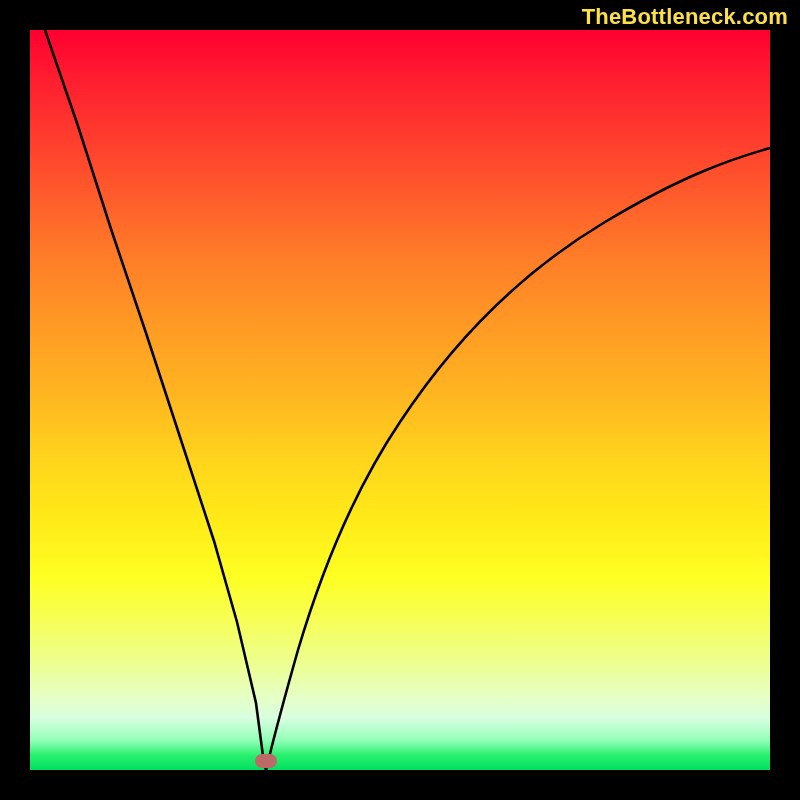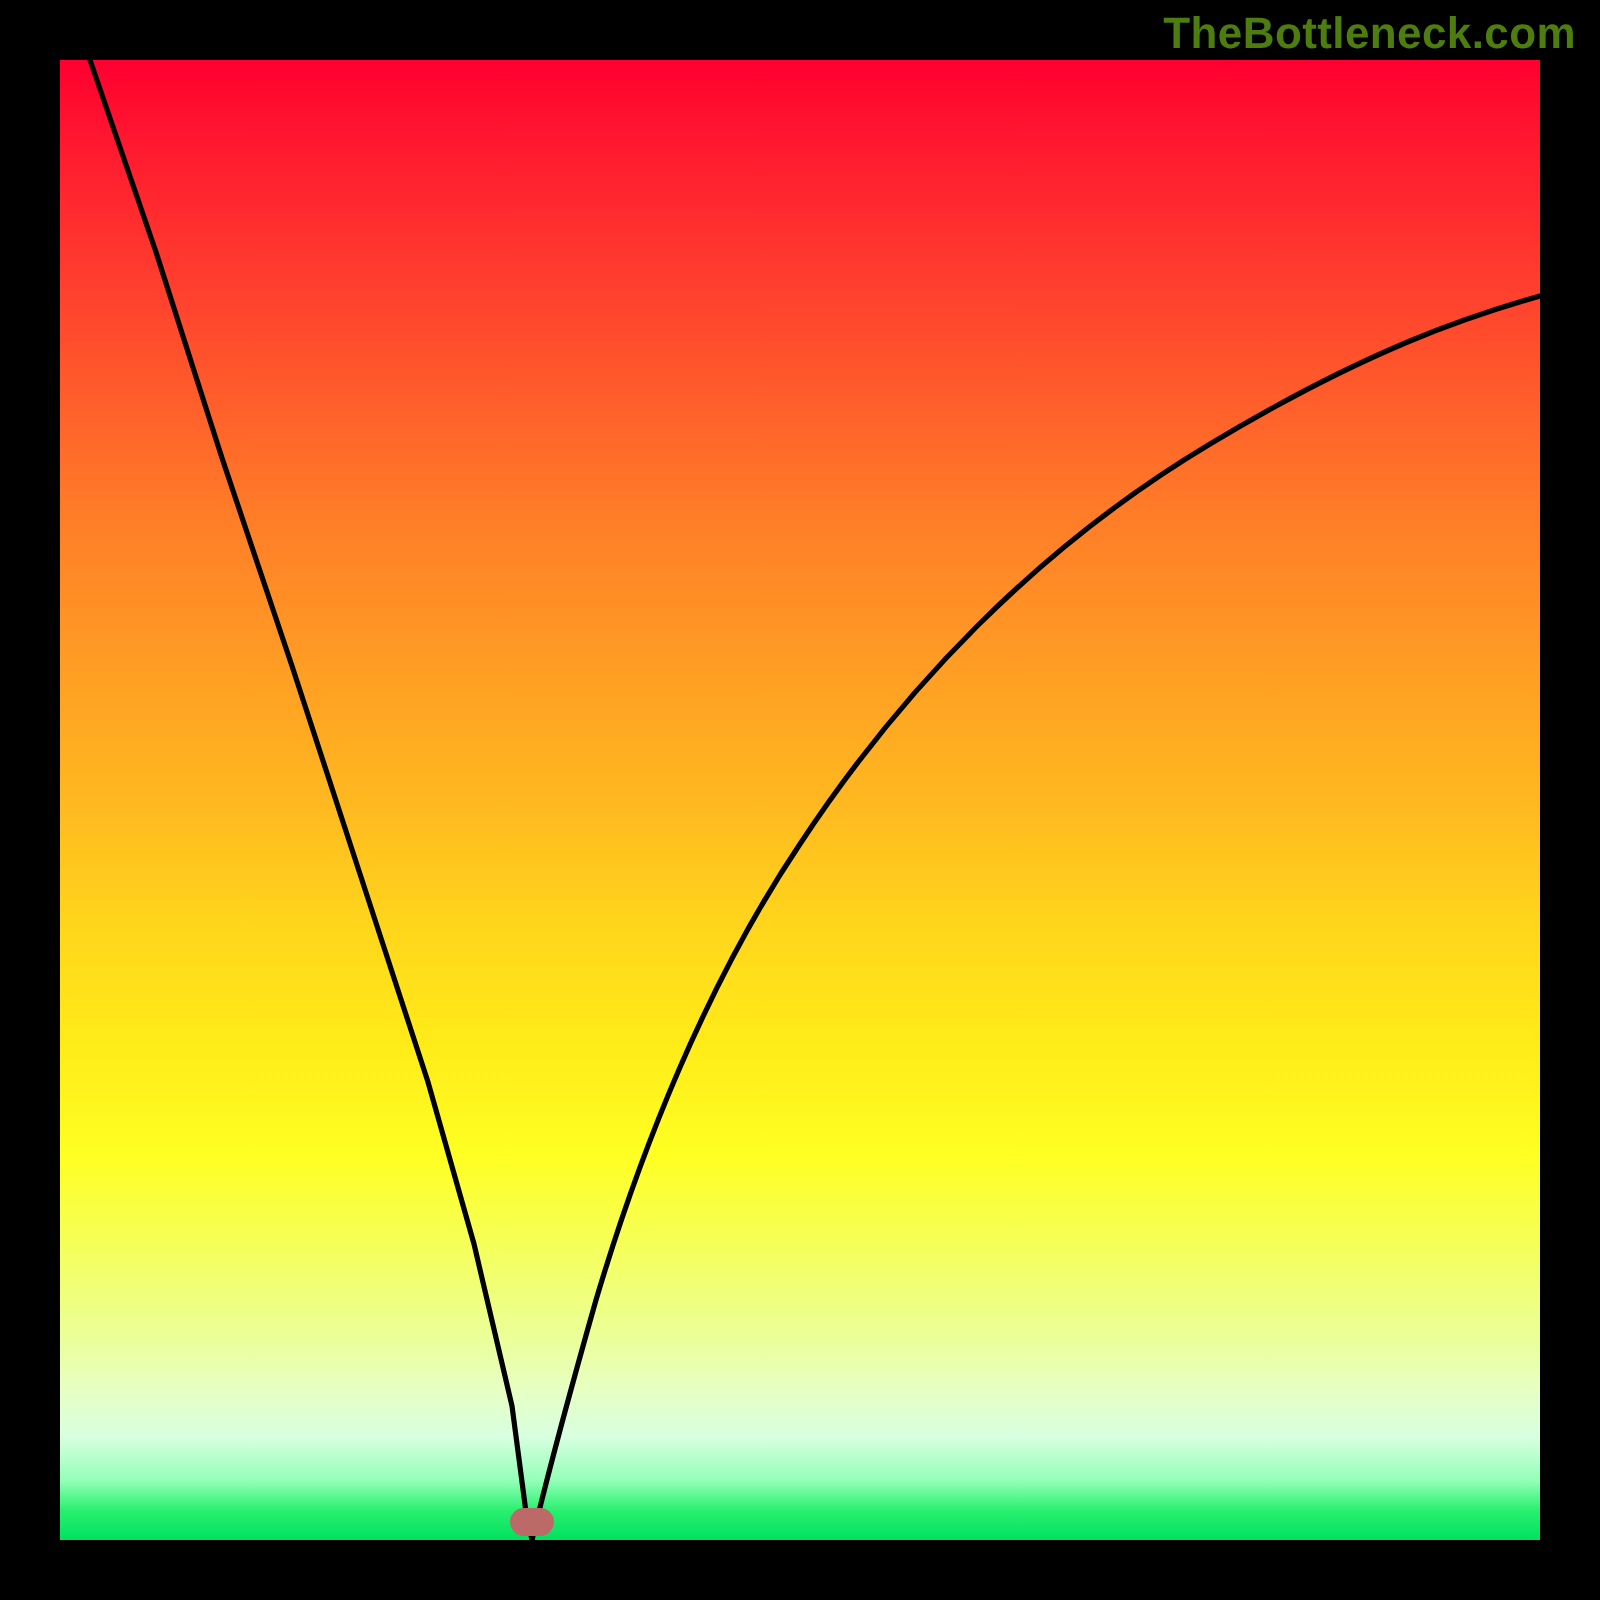--- a/index.html
+++ b/index.html
@@ -39,21 +39,21 @@
       #e6ffc4 90%,
       #d8ffe0 93%,
       #92ffb8 96%,
       #29f06f 98%,
       #00e060 100%);
   }
   .attrib {
     position: absolute;
     top: 4px;
     right: 12px;
-    color: #4d7c0f;
+    color: #fde047;
     font-size: 22px;
     font-weight: 600;
     letter-spacing: 0.2px;
     user-select: none;
   }
   svg.curve {
     position: absolute;
     left: 0;
     top: 0;
     width: 740px;

